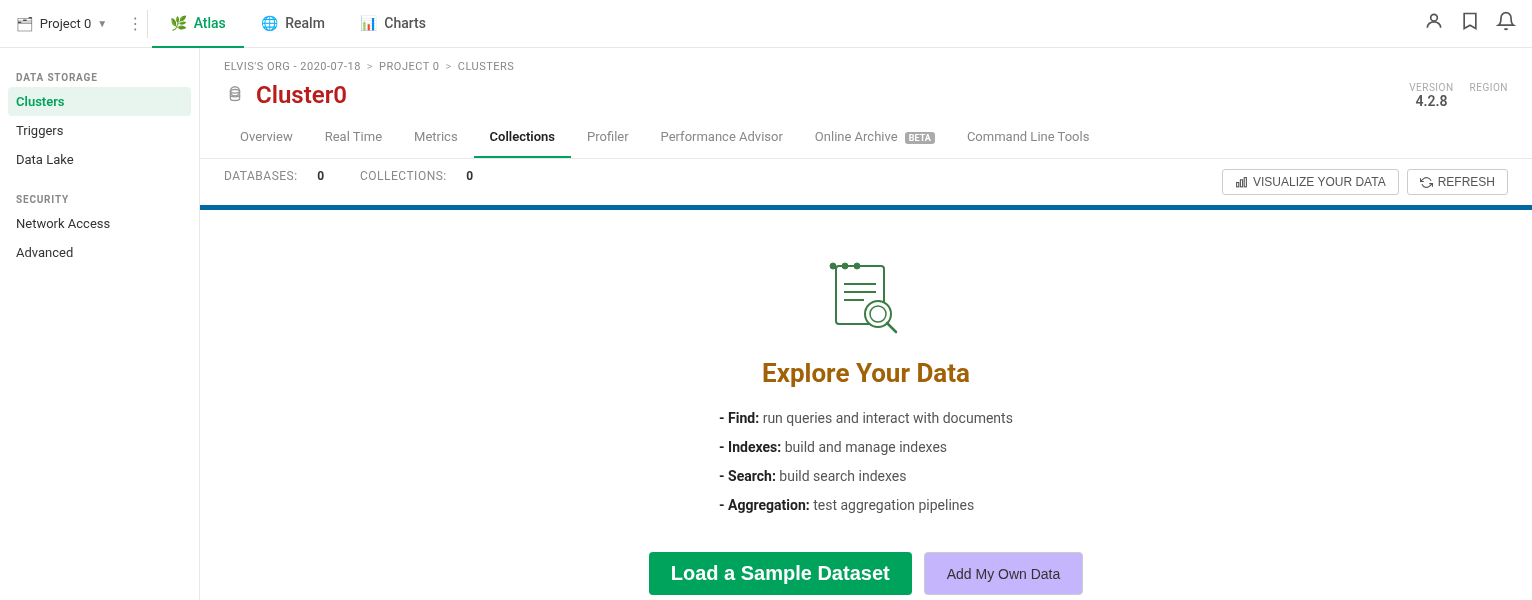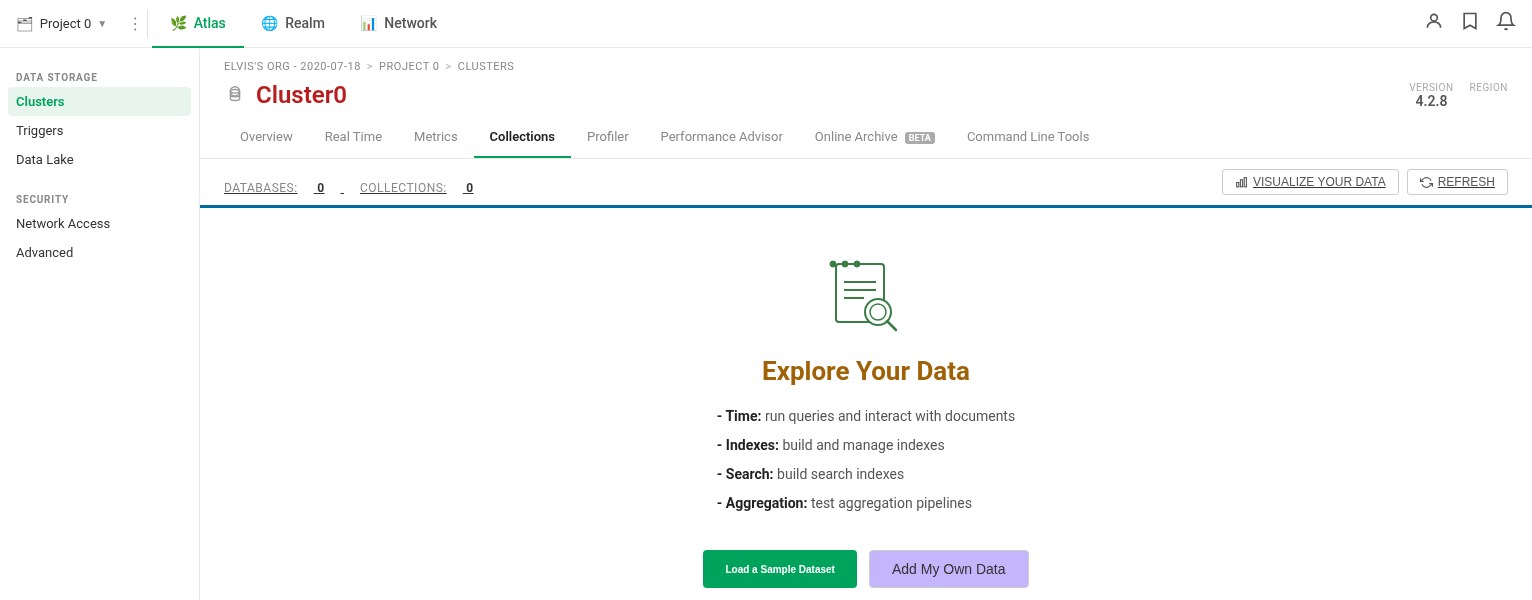--- a/index.html
+++ b/index.html
@@ -80,22 +80,22 @@
       border-bottom: 2px solid transparent; white-space: nowrap;
     }
     .tab.active { color: #222; border-bottom: 2px solid #00a35c; font-weight: 600; }
     .tab-beta {
       font-size: 9px; font-weight: 700; color: #fff; background: #aaa;
       border-radius: 3px; padding: 1px 4px; margin-left: 4px; vertical-align: middle;
     }
 
     
     .toolbar {
-      display: flex; align-items: flex-end; justify-content: space-between;
-      padding: 10px 24px; border-bottom: 3px solid #0369a1; text-decoration: underline;
+      display: flex; align-items: flex-start; justify-content: space-between;
+      padding: 10px 24px; border-bottom: 5px solid #0369a1;
     }
     .db-stats { font-size: 12px; color: #888; text-transform: uppercase; letter-spacing: 0.5px; }
     .db-stats span { margin-right: 16px; }
     .db-stats .count { font-weight: 700; color: #333; }
     .toolbar-buttons { display: flex; gap: 8px; }
     .btn-outline {
       display: flex; align-items: center; gap: 5px;
       border: 1px solid #ccc; background: #fff; padding: 5px 12px;
       border-radius: 3px; cursor: pointer; font-size: 12px; color: #555;
     }
@@ -110,21 +110,21 @@
     }
     .empty-title {
       font-size: 26px; font-weight: 700; color: #a16207; margin-bottom: 20px;
     }
     .empty-features { list-style: none; text-align: left; margin-bottom: 28px; }
     .empty-features li { font-size: 14px; color: #555; margin-bottom: 8px; line-height: 1.5; }
     .empty-features li strong { color: #222; }
     .empty-buttons { display: flex; gap: 12px; margin-bottom: 20px; }
     .btn-primary {
       background: #00a35c; color: #fff; border: none; padding: 10px 22px;
-      border-radius: 4px; cursor: pointer; font-size: 10px; font-weight: 600;
+      border-radius: 4px; cursor: pointer; font-size: 20px; font-weight: 600;
     }
     .btn-secondary {
       background: #c4b5fd; color: #333; border: 1px solid #ccc;
       padding: 10px 22px; border-radius: 4px; cursor: pointer; font-size: 14px;
     }
 
     
     .dots-icon { font-size: 16px; color: #888; cursor: pointer; }
   </style>
 </head>
@@ -142,21 +142,21 @@
     <a class="nav-link active">
       <span style="color:#00a35c;">🌿</span>
       <span>Atlas</span>
     </a>
     <a class="nav-link">
       <span style="color:#888;">🌐</span>
       <span>Realm</span>
     </a>
     <a class="nav-link">
       <span style="color:#888;">📊</span>
-      <span>Network</span>
+      <span>Charts</span>
     </a>
   </div>
   <div class="nav-icons-right">
     <button class="nav-icon-btn">
       <svg width="20" height="20" viewBox="0 0 24 24" fill="none" stroke="#555" stroke-width="2">
           <circle cx="12" cy="8" r="4"></circle>
           <path d="M4 20c0-4 3.6-7 8-7s8 3 8 7"></path>
         </svg>
     </button>
     <button class="nav-icon-btn">
@@ -298,21 +298,21 @@
         <line x1="18" y1="42" x2="38" y2="42" stroke="#3a7d44" stroke-width="2"></line>
         <circle cx="52" cy="56" r="13" stroke="#3a7d44" stroke-width="2" fill="white"></circle>
         <circle cx="52" cy="56" r="8" stroke="#3a7d44" stroke-width="1.5" fill="none"></circle>
         <line x1="61" y1="65" x2="70" y2="74" stroke="#3a7d44" stroke-width="2.5" stroke-linecap="round"></line>
       </svg>
 
       <h2 class="empty-title">Explore Your Data</h2>
 
       <ul class="empty-features">
         <li>
-          <strong>- Time:</strong>
+          <strong>- Find:</strong>
           <span> run queries and interact with documents</span>
         </li>
         <li>
           <strong>- Indexes:</strong>
           <span> build and manage indexes</span>
         </li>
         <li>
           <strong>- Search:</strong>
           <span> build search indexes</span>
         </li>

